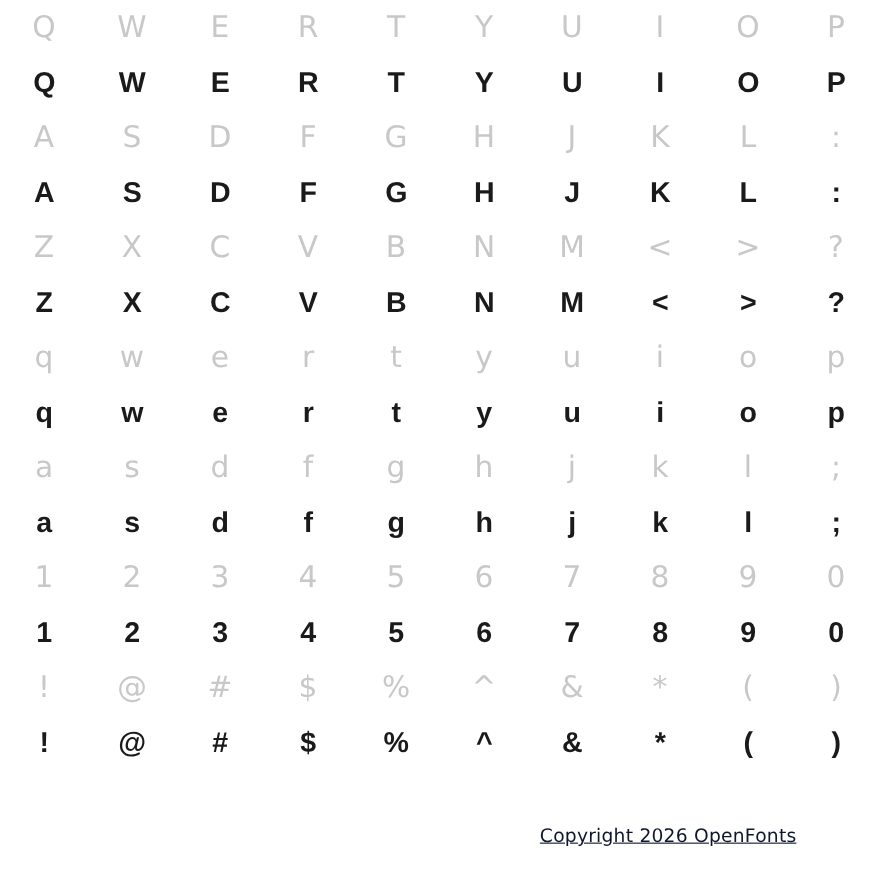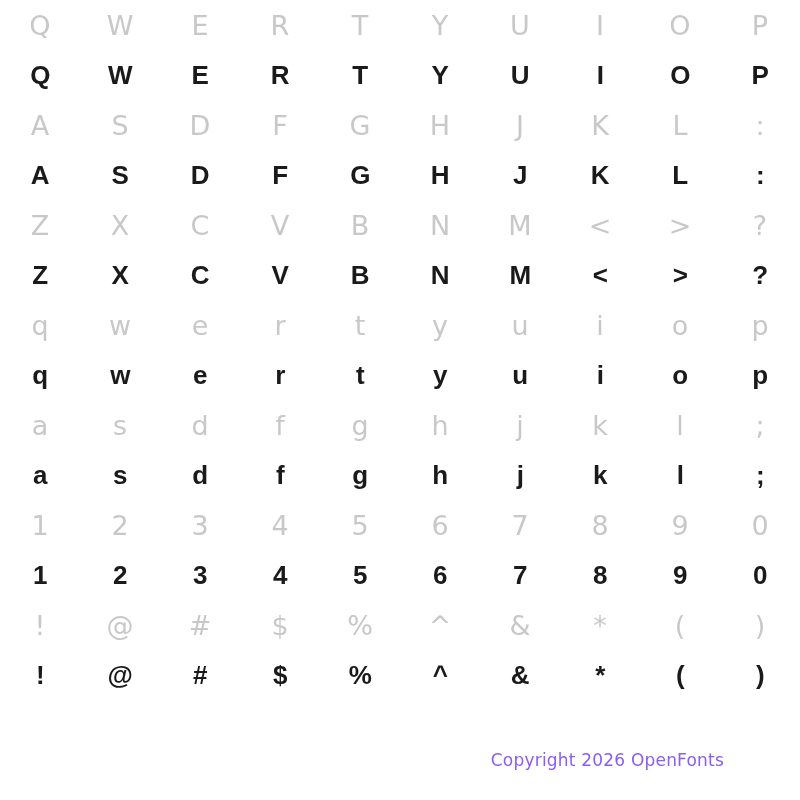--- a/index.html
+++ b/index.html
@@ -35,22 +35,23 @@
     width: 100%;
     text-align: center;
     line-height: 1;
   }
   .copyright {
     position: absolute;
     right: 76px;
     bottom: 30px;
     font-family: "DejaVu Sans", sans-serif;
     font-size: 17px;
-    color: #8b5cf6;
+    color: #0f172a;
     letter-spacing: 0.2px;
+    text-decoration: underline;
   }
 </style>
 </head>
 <body>
 
 <div id="sheet">
   <div class="grid" id="glyph-grid">
       <div class="cell in-sample" style="color: rgb(200, 200, 200); font-weight: 400; font-size: 27px; font-family: &quot;DejaVu Sans&quot;, sans-serif;">Q</div>
       <div class="cell in-sample" style="color: rgb(200, 200, 200); font-weight: 400; font-size: 27px; font-family: &quot;DejaVu Sans&quot;, sans-serif;">W</div>
       <div class="cell in-sample" style="color: rgb(200, 200, 200); font-weight: 400; font-size: 27px; font-family: &quot;DejaVu Sans&quot;, sans-serif;">E</div>

